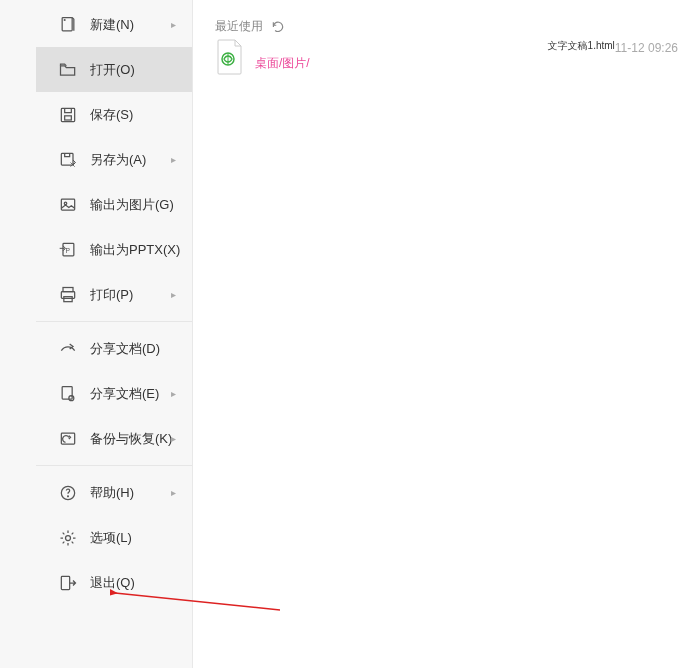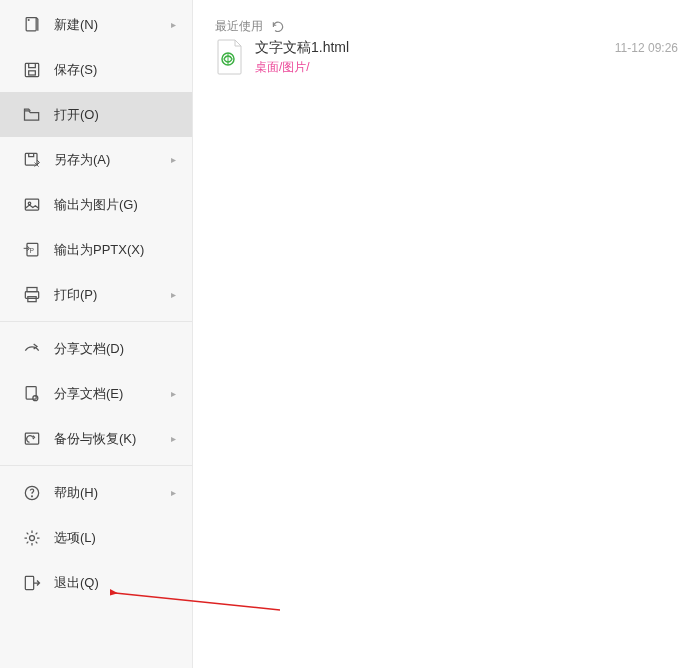--- a/index.html
+++ b/index.html
@@ -12,20 +12,21 @@
     height: 668px;
     overflow: hidden;
     position: relative;
   }
   .container { display: flex; height: 100%; }
   .sidebar {
     width: 193px;
     background: #f7f7f7;
     border-right: 1px solid #e8e8e8;
     padding-top: 2px;
+    padding-left: 36px;
   }
   .menu-item {
     display: flex;
     align-items: center;
     height: 45px;
     padding-left: 22px;
     cursor: pointer;
     position: relative;
   }
   .menu-item.active { background: #e0e0e0; }
@@ -72,21 +73,21 @@
     display: flex;
     align-items: flex-start;
     padding: 4px 0;
   }
   .file-icon {
     width: 30px;
     height: 36px;
     flex-shrink: 0;
   }
   .file-info { margin-left: 10px; flex: 1; }
-  .file-name { font-size: 14px; color: #333; }
+  .file-name { font-size: 10px; color: #333; text-align: right; }
   .file-path { font-size: 12px; color: #ec4899; margin-top: 2px; }
   .file-time { font-size: 12px; color: #aaa; margin-left: auto; padding-top: 2px; }
   .arrow-svg {
     position: absolute;
     left: 110px;
     top: 585px;
     pointer-events: none;
   }
 </style>
 </head>
@@ -100,39 +101,39 @@
         <svg viewBox="0 0 24 24" width="20" height="20" fill="none" stroke="currentColor" stroke-width="1.5">
           <rect x="5" y="3" width="12" height="16" rx="1"></rect>
             <path d="M17 3l2 2v14"></path>
             <circle cx="8" cy="6" r="0.5" fill="currentColor"></circle>
         </svg>
       </span>
       <span class="label">新建(N)</span>
       <span class="chevron">▸</span>
     </div>
 
+    <div class="menu-item active">
+      <span class="icon">
+        <svg viewBox="0 0 24 24" width="20" height="20" fill="none" stroke="currentColor" stroke-width="1.5">
+          <path d="M3 7h5l2 2h10v9H3z"></path>
+            <path d="M3 7V5h5l2 2"></path>
+        </svg>
+      </span>
+      <span class="label">打开(O)</span>
+    </div>
+
     <div class="menu-item">
       <span class="icon">
         <svg viewBox="0 0 24 24" width="20" height="20" fill="none" stroke="currentColor" stroke-width="1.5">
           <rect x="4" y="4" width="16" height="16" rx="1"></rect>
             <path d="M8 4v5h8V4"></path>
             <rect x="8" y="13" width="8" height="5"></rect>
         </svg>
       </span>
       <span class="label">保存(S)</span>
-    </div>
-
-    <div class="menu-item active">
-      <span class="icon">
-        <svg viewBox="0 0 24 24" width="20" height="20" fill="none" stroke="currentColor" stroke-width="1.5">
-          <path d="M3 7h5l2 2h10v9H3z"></path>
-            <path d="M3 7V5h5l2 2"></path>
-        </svg>
-      </span>
-      <span class="label">打开(O)</span>
     </div>
 
     <div class="menu-item">
       <span class="icon">
         <svg viewBox="0 0 24 24" width="20" height="20" fill="none" stroke="currentColor" stroke-width="1.5">
           <rect x="4" y="4" width="14" height="14" rx="1"></rect>
             <path d="M8 4v4h6V4"></path>
             <path d="M15 15l5 5M20 15l-5 5" stroke-width="1"></path>
           <path d="M18 12l3 3-3 3" stroke-width="1.2"></path>
         </svg>

